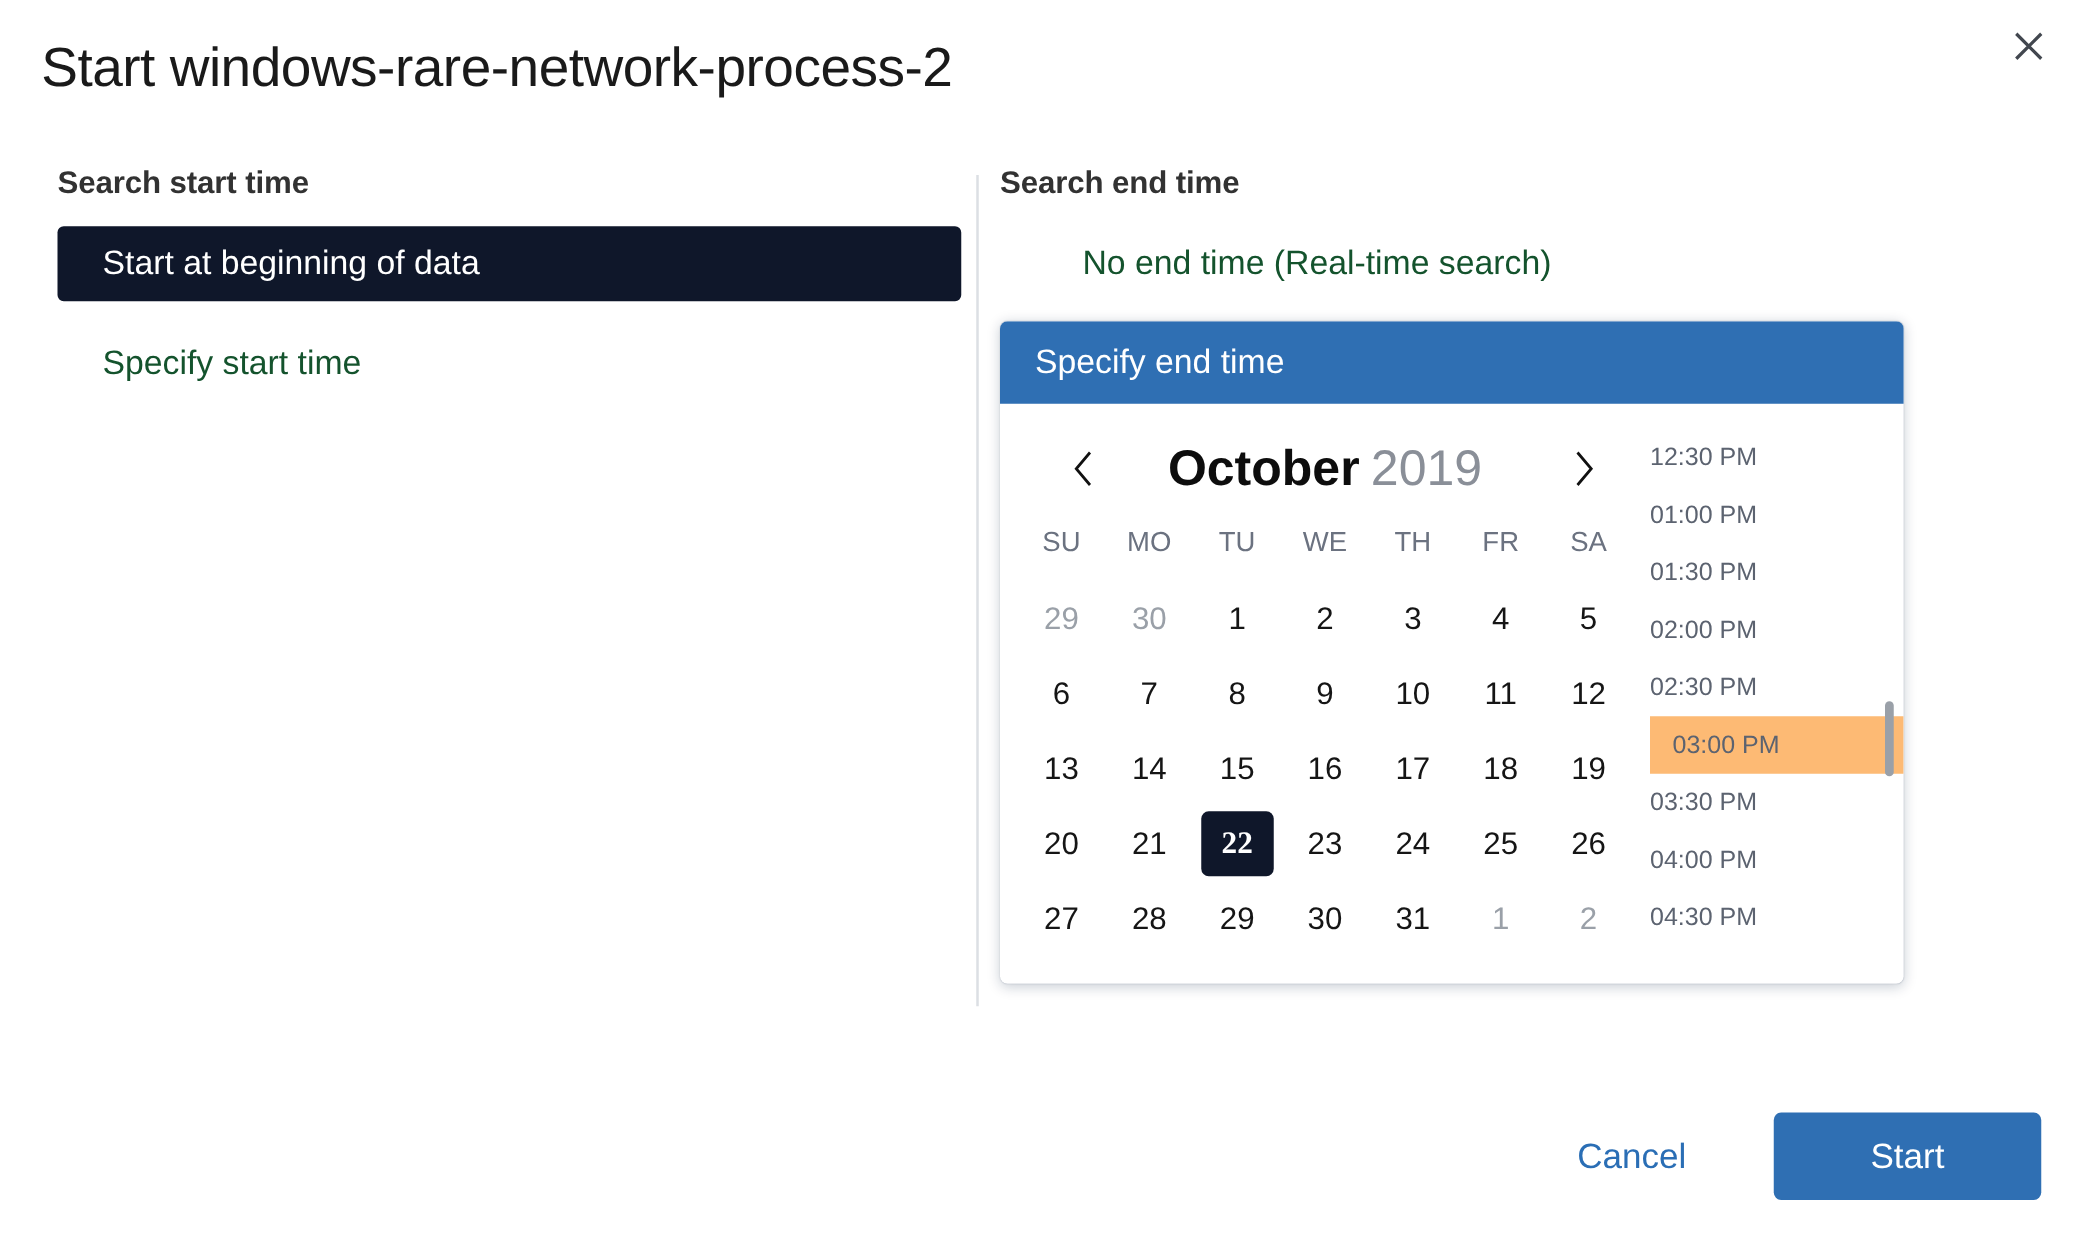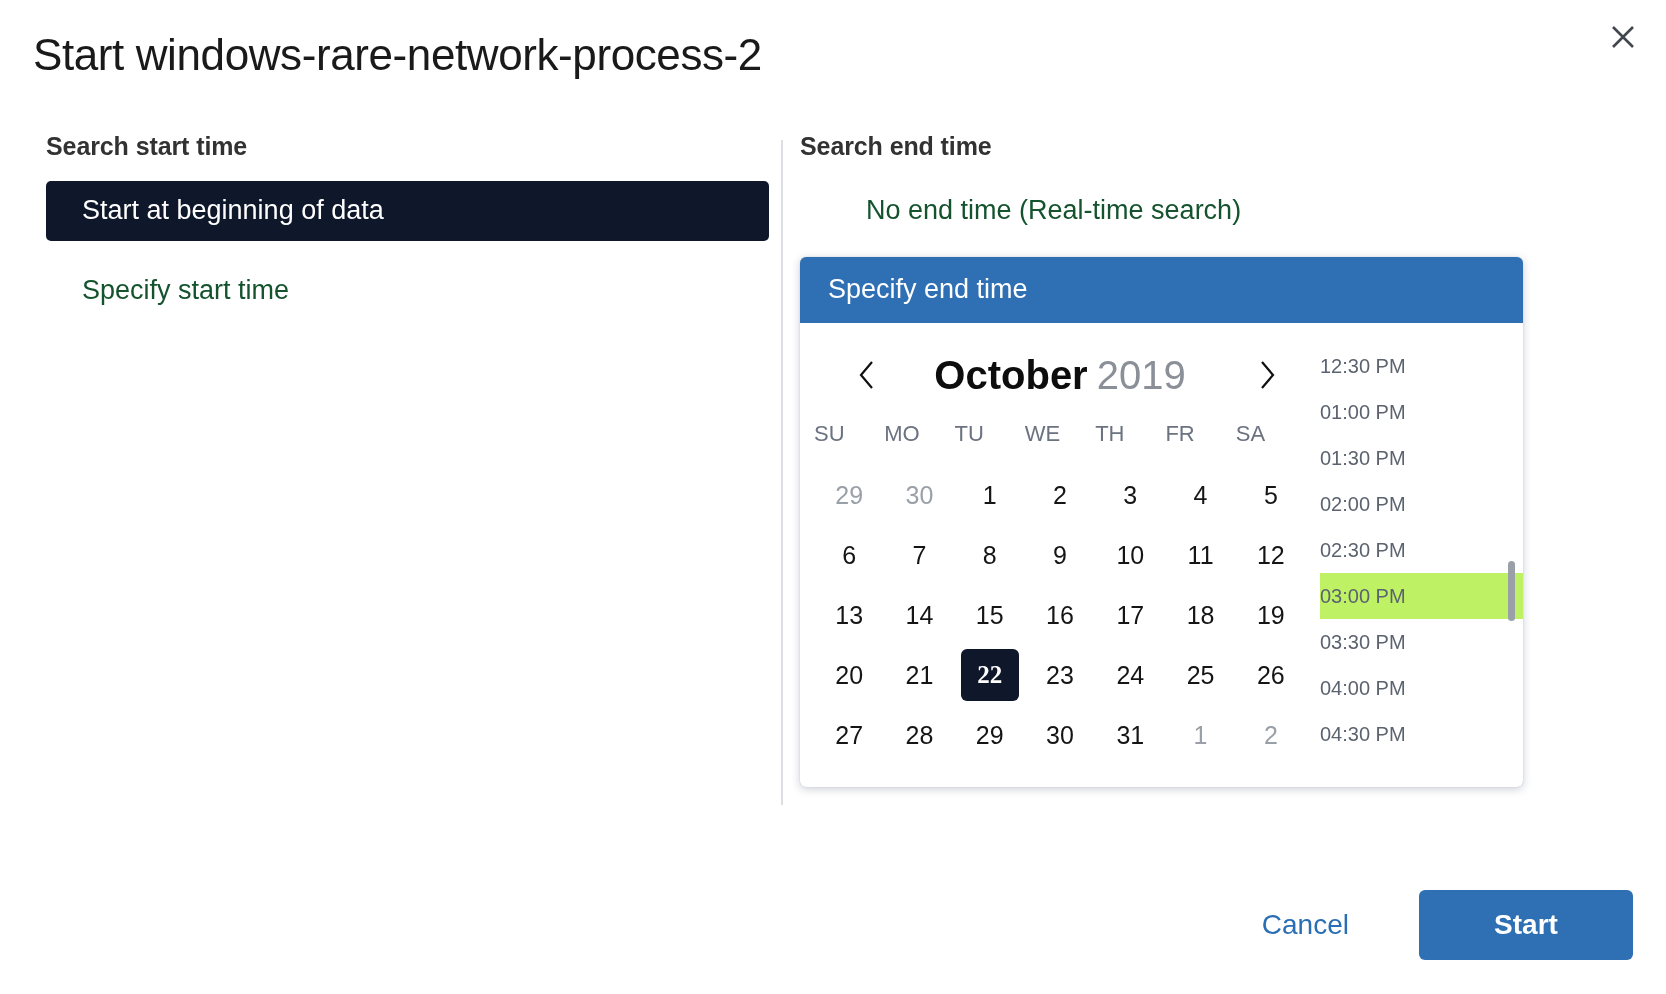--- a/index.html
+++ b/index.html
@@ -165,21 +165,21 @@
   }
   .cal-month { font-weight: 700; color: #0d0d0d; }
   .cal-year { font-weight: 400; color: #8a8f98; margin-left: 9px; }
 
   .cal-grid {
     display: grid;
     grid-template-columns: repeat(7, 1fr);
     row-gap: 0;
   }
   .cal-dow {
-    text-align: left;
+    text-align: center;
     font-size: 22px;
     color: #6b7280;
     padding: 14px 0 18px 0;
   }
   .cal-cell {
     height: 60px;
     display: flex;
     align-items: center;
     justify-content: center;
     font-size: 25px;
@@ -210,21 +210,21 @@
     overflow: hidden;
   }
   .time-item {
     font-size: 20px;
     color: #5c6370;
     text-align: left;
     padding: 12px 0 11px 0;
     cursor: pointer;
     white-space: nowrap;
   }
-  .time-item.selected { background: #bef264; }
+  .time-item.selected { background: #fdba74; padding-left: 18px; }
 
   .time-scrollbar {
     position: absolute;
     right: 8px;
     top: 238px;
     width: 7px;
     height: 60px;
     border-radius: 4px;
     background: #9aa0a8;
     cursor: pointer;
@@ -252,21 +252,20 @@
     font-size: 28px;
     color: #ffffff;
     background: #2f6fb3;
     border: none;
     border-radius: 6px;
     cursor: pointer;
     padding: 19px 0;
     width: 214px;
     margin-left: 40px;
     font-family: "Liberation Sans", sans-serif;
-    font-weight: bold;
   }
 </style>
 </head>
 <body>
 
 <div class="dialog">
 
   <button class="close-btn">
     <svg width="28" height="28" viewBox="0 0 28 28" aria-hidden="true">
       <path d="M4 4 L24 24 M24 4 L4 24" stroke="#42474f" stroke-width="2.6" fill="none"></path>

